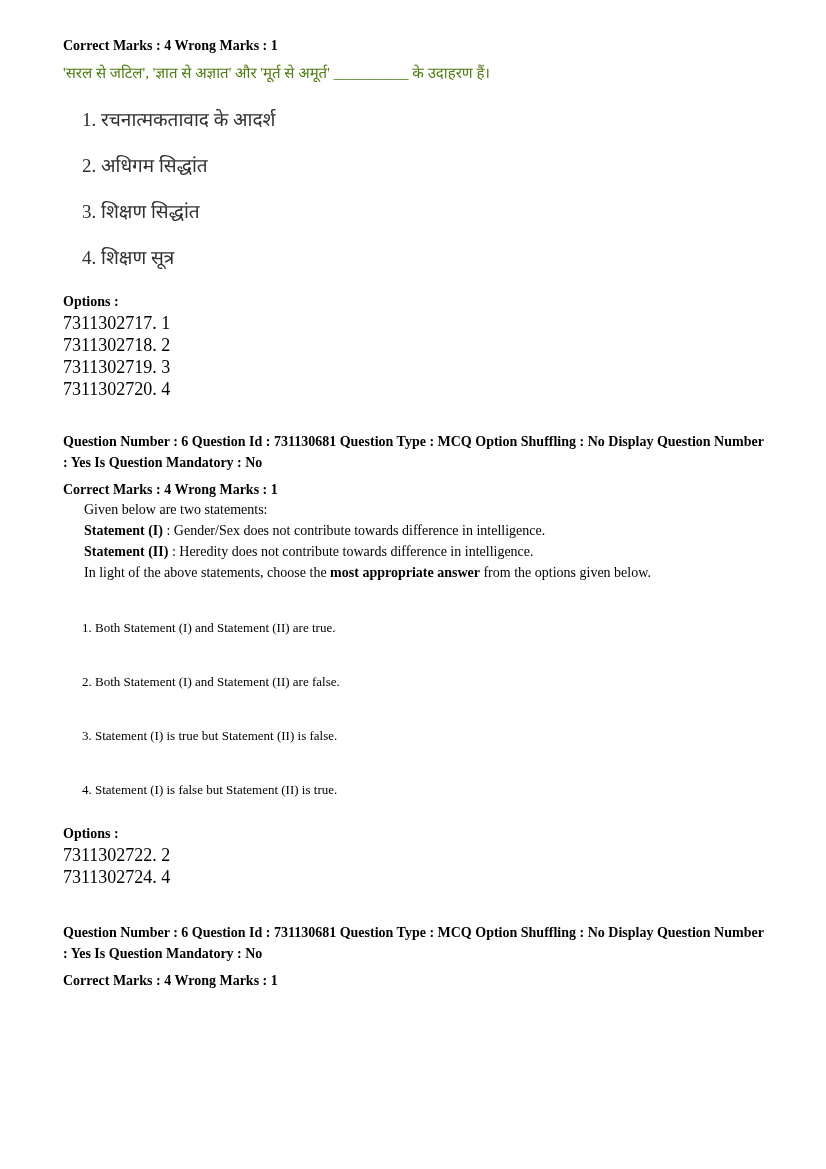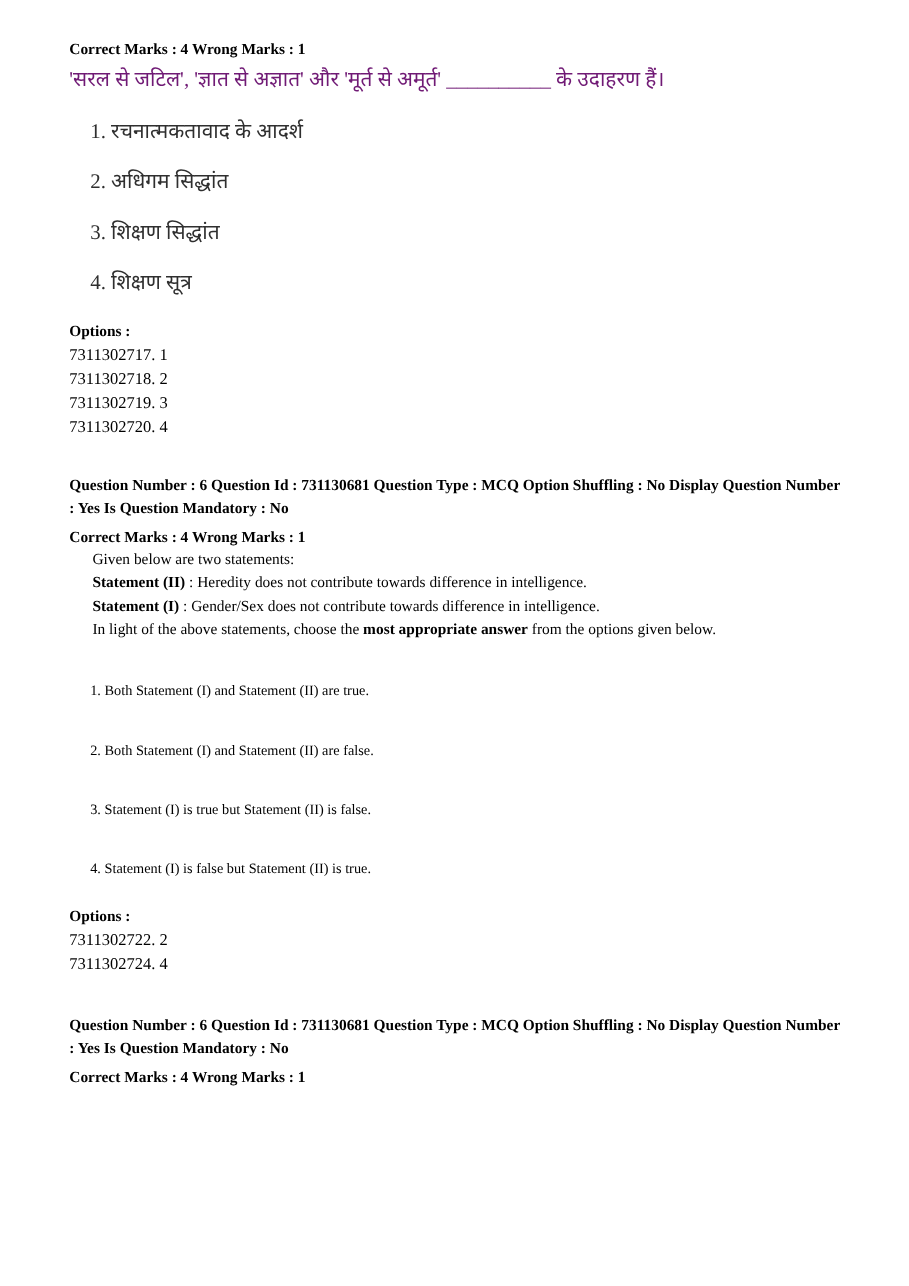--- a/index.html
+++ b/index.html
@@ -23,44 +23,44 @@
 
   .marks-line {
     font-weight: bold;
     font-size: 14px;
     line-height: 19px;
   }
 
   
   .hindi-question {
     margin-top: 5px;
-    font-size: 19px;
+    font-size: 15px;
     line-height: 26px;
-    color: #701a75;
+    color: #4d7c0f;
   }
   .hindi-options {
     list-style: none;
     margin: 21px 0 4px 0;
     padding: 0 0 0 19px;
   }
   .hindi-options li {
     font-size: 19px;
     line-height: 26px;
     color: #2f2f2f;
     margin-bottom: 20px;
   }
 
   .options-label {
     font-weight: bold;
     font-size: 14px;
     line-height: 21px;
     margin-top: 1px;
   }
   .option-ids p {
-    font-size: 15px;
+    font-size: 18px;
     line-height: 22px;
   }
 
   .question-block {
     margin-top: 31px;
   }
   .question-header {
     font-weight: bold;
     font-size: 14px;
     line-height: 21px;
@@ -115,22 +115,22 @@
   </section>
 
   <section class="question-block">
     <div class="question-header">
       <p>Question Number : 6 Question Id : 731130681 Question Type : MCQ Option Shuffling : No Display Question Number : Yes Is Question Mandatory : No</p>
       <p class="marks-line">Correct Marks : 4 Wrong Marks : 1</p>
     </div>
 
     <div class="body-text">
       <p>Given below are two statements:</p>
+      <p><span style="font-weight: bold;">Statement (I)</span><span> : Gender/Sex does not contribute towards difference in intelligence.</span></p>
       <p><span style="font-weight: bold;">Statement (II)</span><span> : Heredity does not contribute towards difference in intelligence.</span></p>
-      <p><span style="font-weight: bold;">Statement (I)</span><span> : Gender/Sex does not contribute towards difference in intelligence.</span></p>
       <p><span>In light of the above statements, choose the </span><span style="font-weight: bold;">most appropriate answer</span><span> from the options given below.</span></p>
     </div>
 
     <ul class="eng-options">
       <li>1. Both Statement (I) and Statement (II) are true.</li>
       <li>2. Both Statement (I) and Statement (II) are false.</li>
       <li>3. Statement (I) is true but Statement (II) is false.</li>
       <li>4. Statement (I) is false but Statement (II) is true.</li>
     </ul>
 

